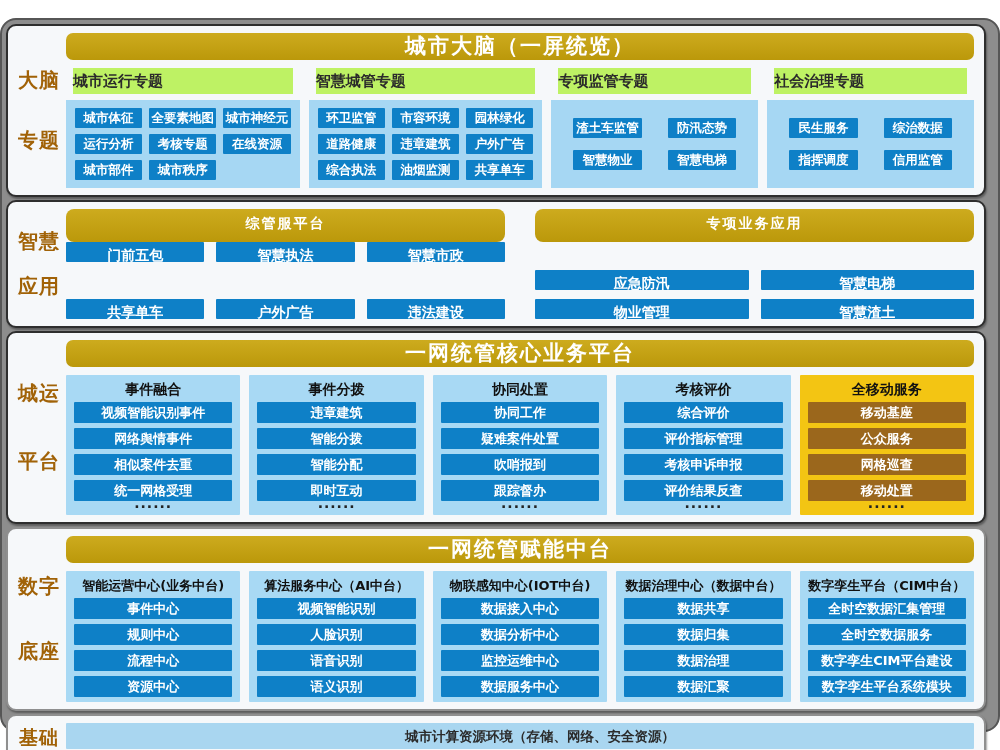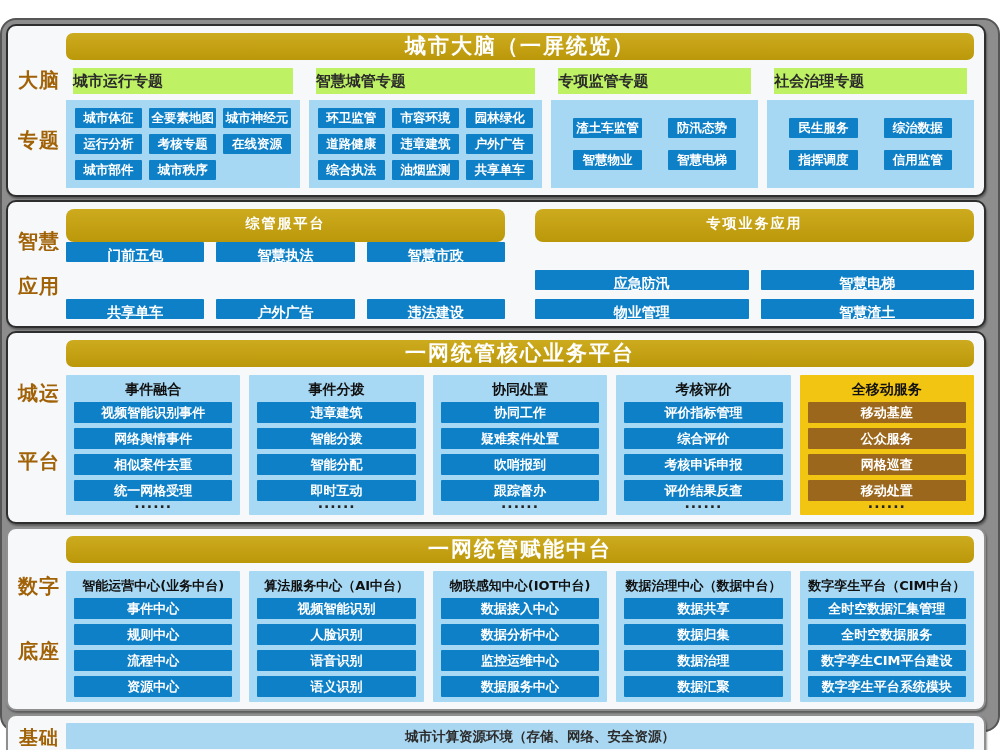--- a/index.html
+++ b/index.html
@@ -179,22 +179,22 @@
               <div class="btn col-btn">协同工作</div>
               <div class="btn col-btn">疑难案件处置</div>
               <div class="btn col-btn">吹哨报到</div>
               <div class="btn col-btn">跟踪督办</div>
             </div>
             <div class="col-dots">......</div>
           </div>
           <div class="col">
             <div class="col-head">考核评价</div>
             <div class="col-items">
+              <div class="btn col-btn">综合评价</div>
               <div class="btn col-btn">评价指标管理</div>
-              <div class="btn col-btn">综合评价</div>
               <div class="btn col-btn">考核申诉申报</div>
               <div class="btn col-btn">评价结果反查</div>
             </div>
             <div class="col-dots">......</div>
           </div>
           <div class="col gold">
             <div class="col-head">全移动服务</div>
             <div class="col-items">
               <div class="btn col-btn">移动基座</div>
               <div class="btn col-btn">公众服务</div>

